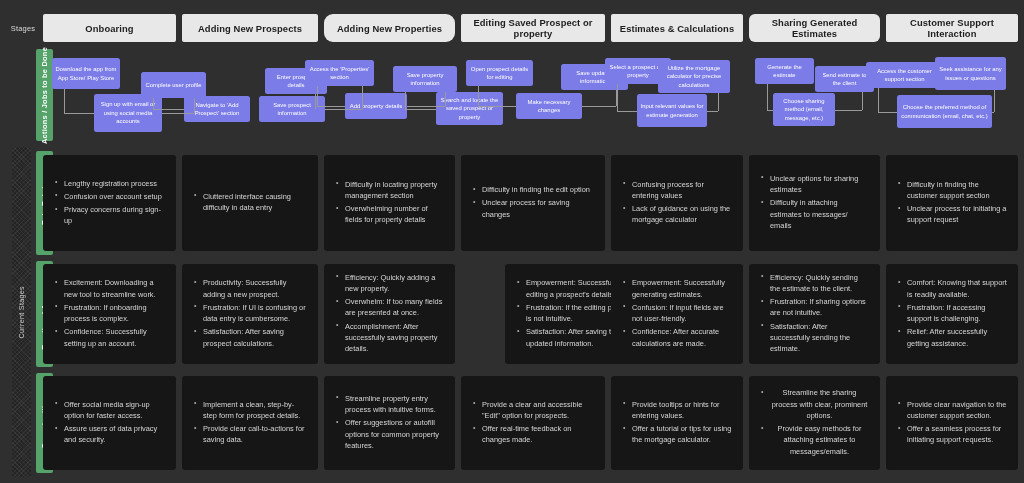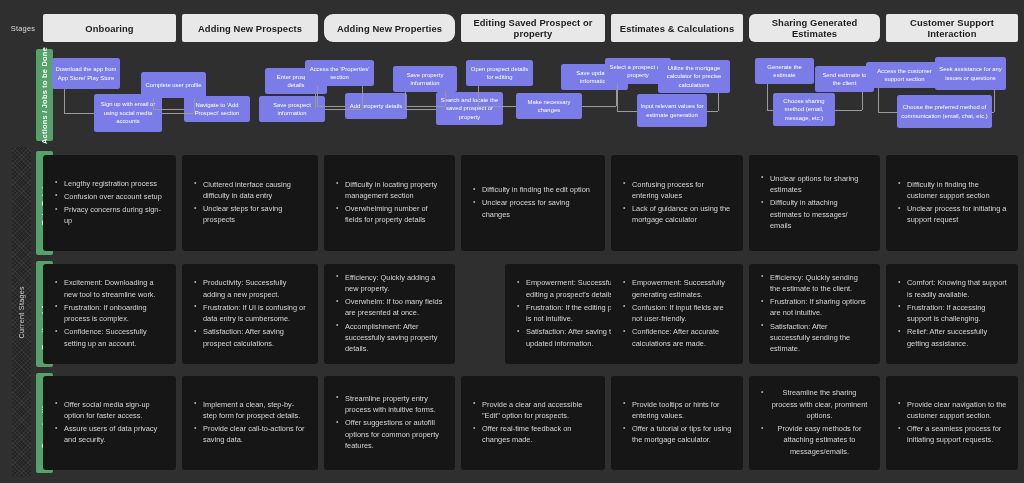--- a/index.html
+++ b/index.html
@@ -174,21 +174,20 @@
       <div class="card" style="left: 43px; top: 155px; width: 133px; height: 96px;">
         <ul>
           <li>Lengthy registration process</li>
           <li>Confusion over account setup</li>
           <li>Privacy concerns during sign-up</li>
         </ul>
       </div>
       <div class="card" style="left: 182px; top: 155px; width: 136px; height: 96px;">
         <ul>
           <li>Cluttered interface causing difficulty in data entry</li>
-          <li>Unclear steps for saving prospects</li>
         </ul>
       </div>
       <div class="card" style="left: 324px; top: 155px; width: 131px; height: 96px;">
         <ul>
           <li>Difficulty in locating property management section</li>
           <li>Overwhelming number of fields for property details</li>
         </ul>
       </div>
       <div class="card" style="left: 461px; top: 155px; width: 144px; height: 96px;">
         <ul>

